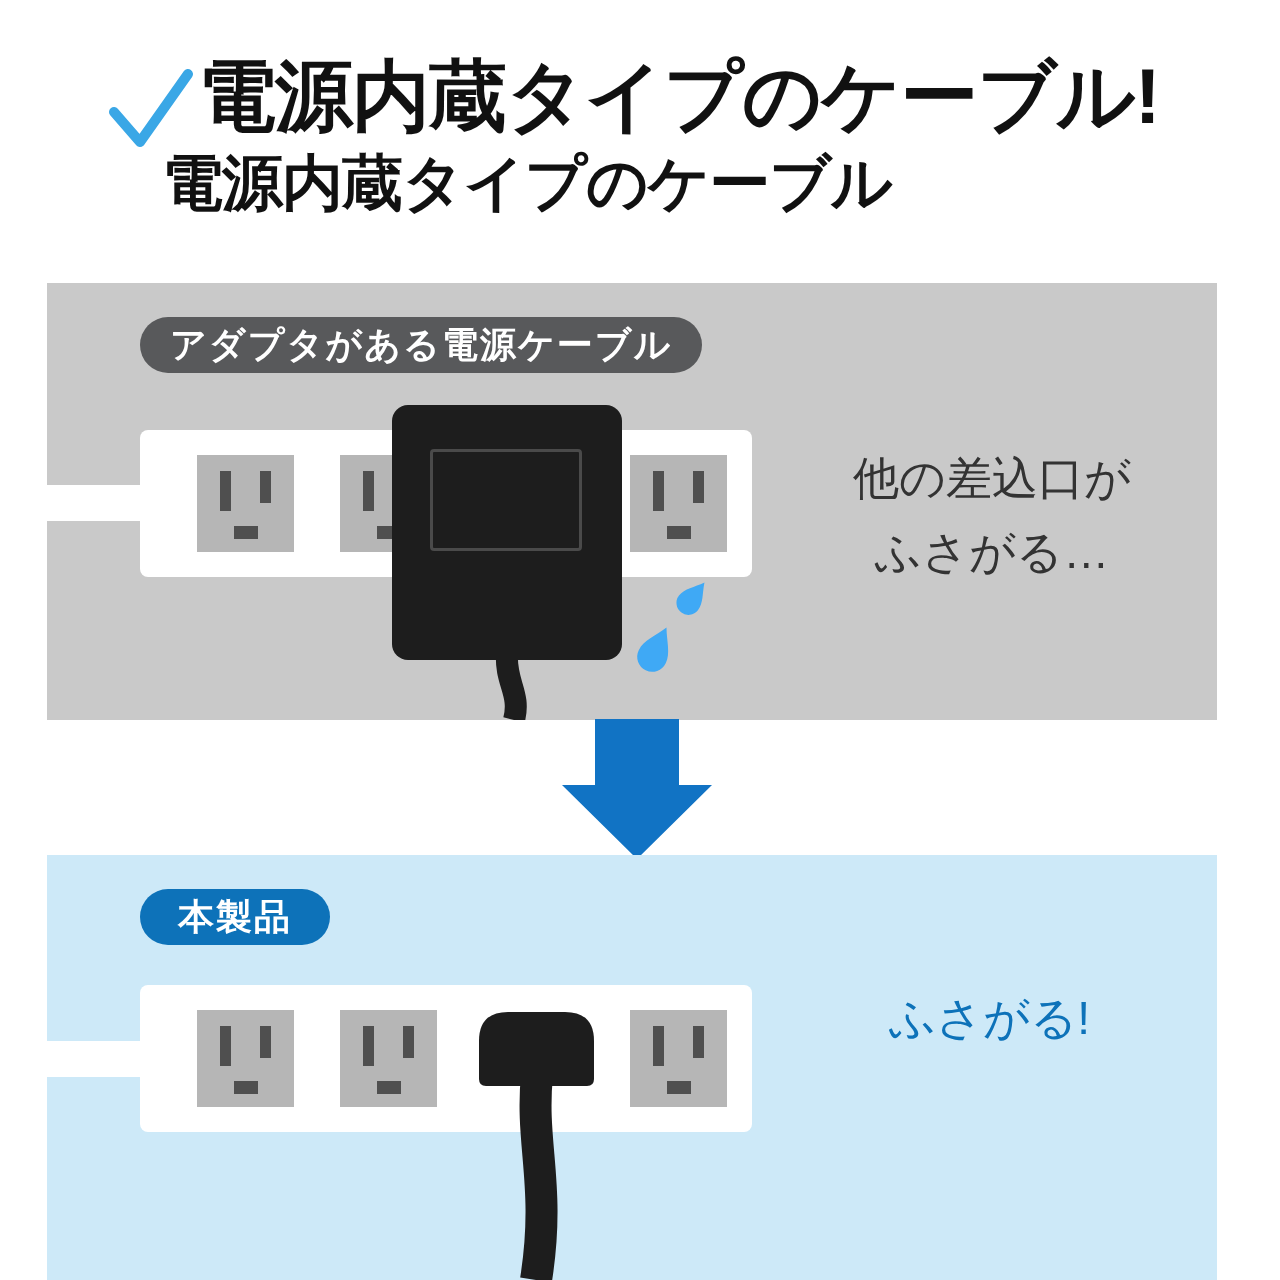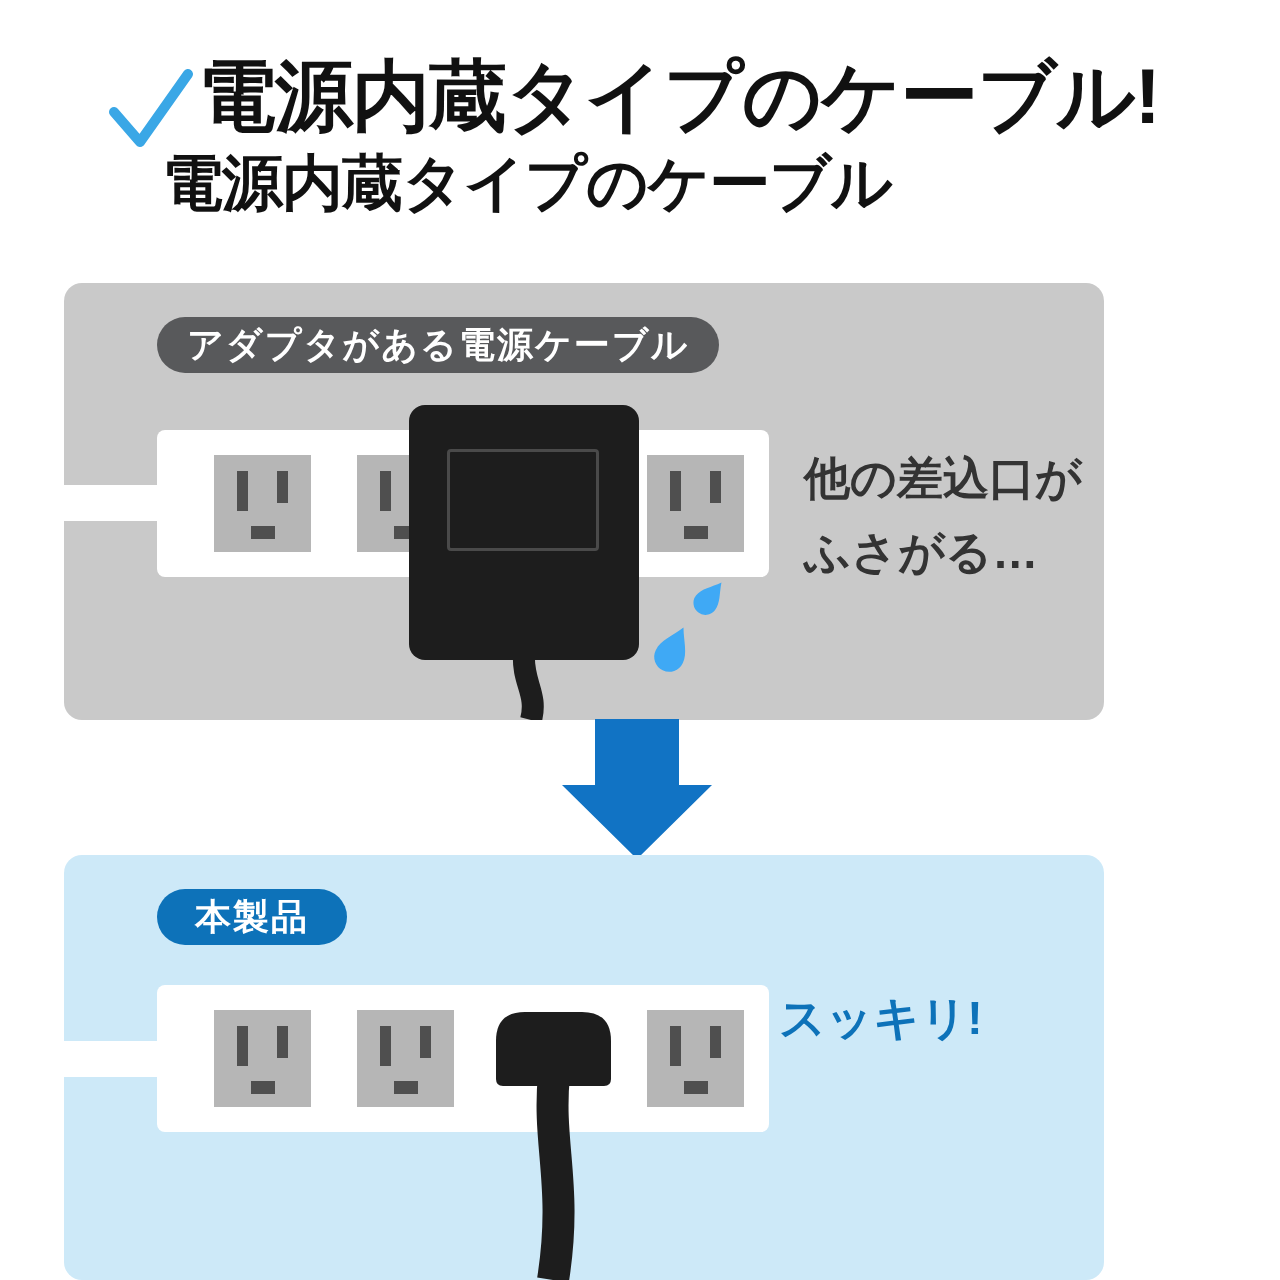--- a/index.html
+++ b/index.html
@@ -6,21 +6,21 @@
   body { background:#fff; font-family:"Liberation Sans","DejaVu Sans",sans-serif; }
   .page { position:relative; width:1280px; height:1280px; background:#fff; overflow:hidden; }
 
   
   .check { position:absolute; left:106px; top:66px; }
   .headline { position:absolute; color:var(--heading-black,#111); font-weight:900; line-height:1.15; letter-spacing:-1px; white-space:nowrap; }
   .headline.l1 { left:198px; top:52px;  font-size:78px; }
   .headline.l2 { left:162px; top:148px; font-size:61px; }
 
   
-  .panel { position:absolute; left:64px; width:1040px;border-radius:18px; }
+  .panel { position:absolute; left:47px; width:1170px; }
   .panel-before { top:283px; height:437px; background:var(--panel-gray,#c9c9c9); }
   .panel-after  { top:855px; height:425px; background:var(--panel-light-blue,#cde9f8); }
 
   .badge { position:absolute; left:93px; top:34px; height:56px; display:flex; align-items:center;
            border-radius:28px; color:#fff; font-size:36px; font-weight:700; letter-spacing:2px; white-space:nowrap; }
   .badge-dark { background:var(--badge-dark,#58595b); padding:0 30px; }
   .badge-blue { background:var(--badge-blue,#0d72b9); padding:16px 38px; }
 
   .strip { position:absolute; left:93px; width:612px; height:147px; background:#fff; border-radius:8px; z-index:1; }
   .panel-before .strip { top:147px; }
@@ -36,21 +36,21 @@
   .slot-r { right:23px; top:16px; width:11px; height:32px; }
   .slot-g { left:50%; transform:translateX(-50%); bottom:13px; width:24px; height:13px; }
 
   .panel-svg { position:absolute; left:0; top:0; z-index:2; }
 
   .adapter { position:absolute; left:345px; top:122px; width:230px; height:255px;
              background:#1d1d1d; border-radius:16px; z-index:3; }
   .adapter-face { position:absolute; left:38px; top:44px; width:152px; height:102px;
                   border:3px solid #4a4a4a; border-radius:4px; }
 
-  .caption { position:absolute; font-weight:700; font-size:46px; line-height:74px; z-index:4; }
+  .caption { position:absolute; text-align:center; font-weight:400; font-size:46px; line-height:74px; z-index:4; }
   .caption span { display:block; white-space:nowrap; }
   .caption-dark { left:740px; top:158px; width:410px; color:var(--caption-dark,#333); }
   .caption-blue { left:715px; top:126px; width:455px; color:var(--caption-blue,#0d72b9); }
 
   .arrow { position:absolute; left:555px; top:719px; }
 </style>
 </head>
 <body>
 
 <div class="page">
@@ -133,17 +133,17 @@
         <span class="slot slot-g"></span>
       </div>
     </div>
 
     <svg class="panel-svg" width="1170" height="425" viewBox="0 0 1170 425">
       <path d="M490 220 C483 290 504 330 489 425" fill="none" stroke="var(--device-black,#1d1d1d)" stroke-width="32"></path>
       <path d="M432 224 L432 186 Q432 157 461 157 L518 157 Q547 157 547 186 L547 224 Q547 231 540 231 L439 231 Q432 231 432 224 Z" fill="var(--device-black,#1d1d1d)"></path>
     </svg>
 
     <div class="caption caption-blue">
-      <span>スッキリ!</span>
+      <span>ふさがる!</span>
     </div>
   </section>
 
 </div>
 
 </body></html>

